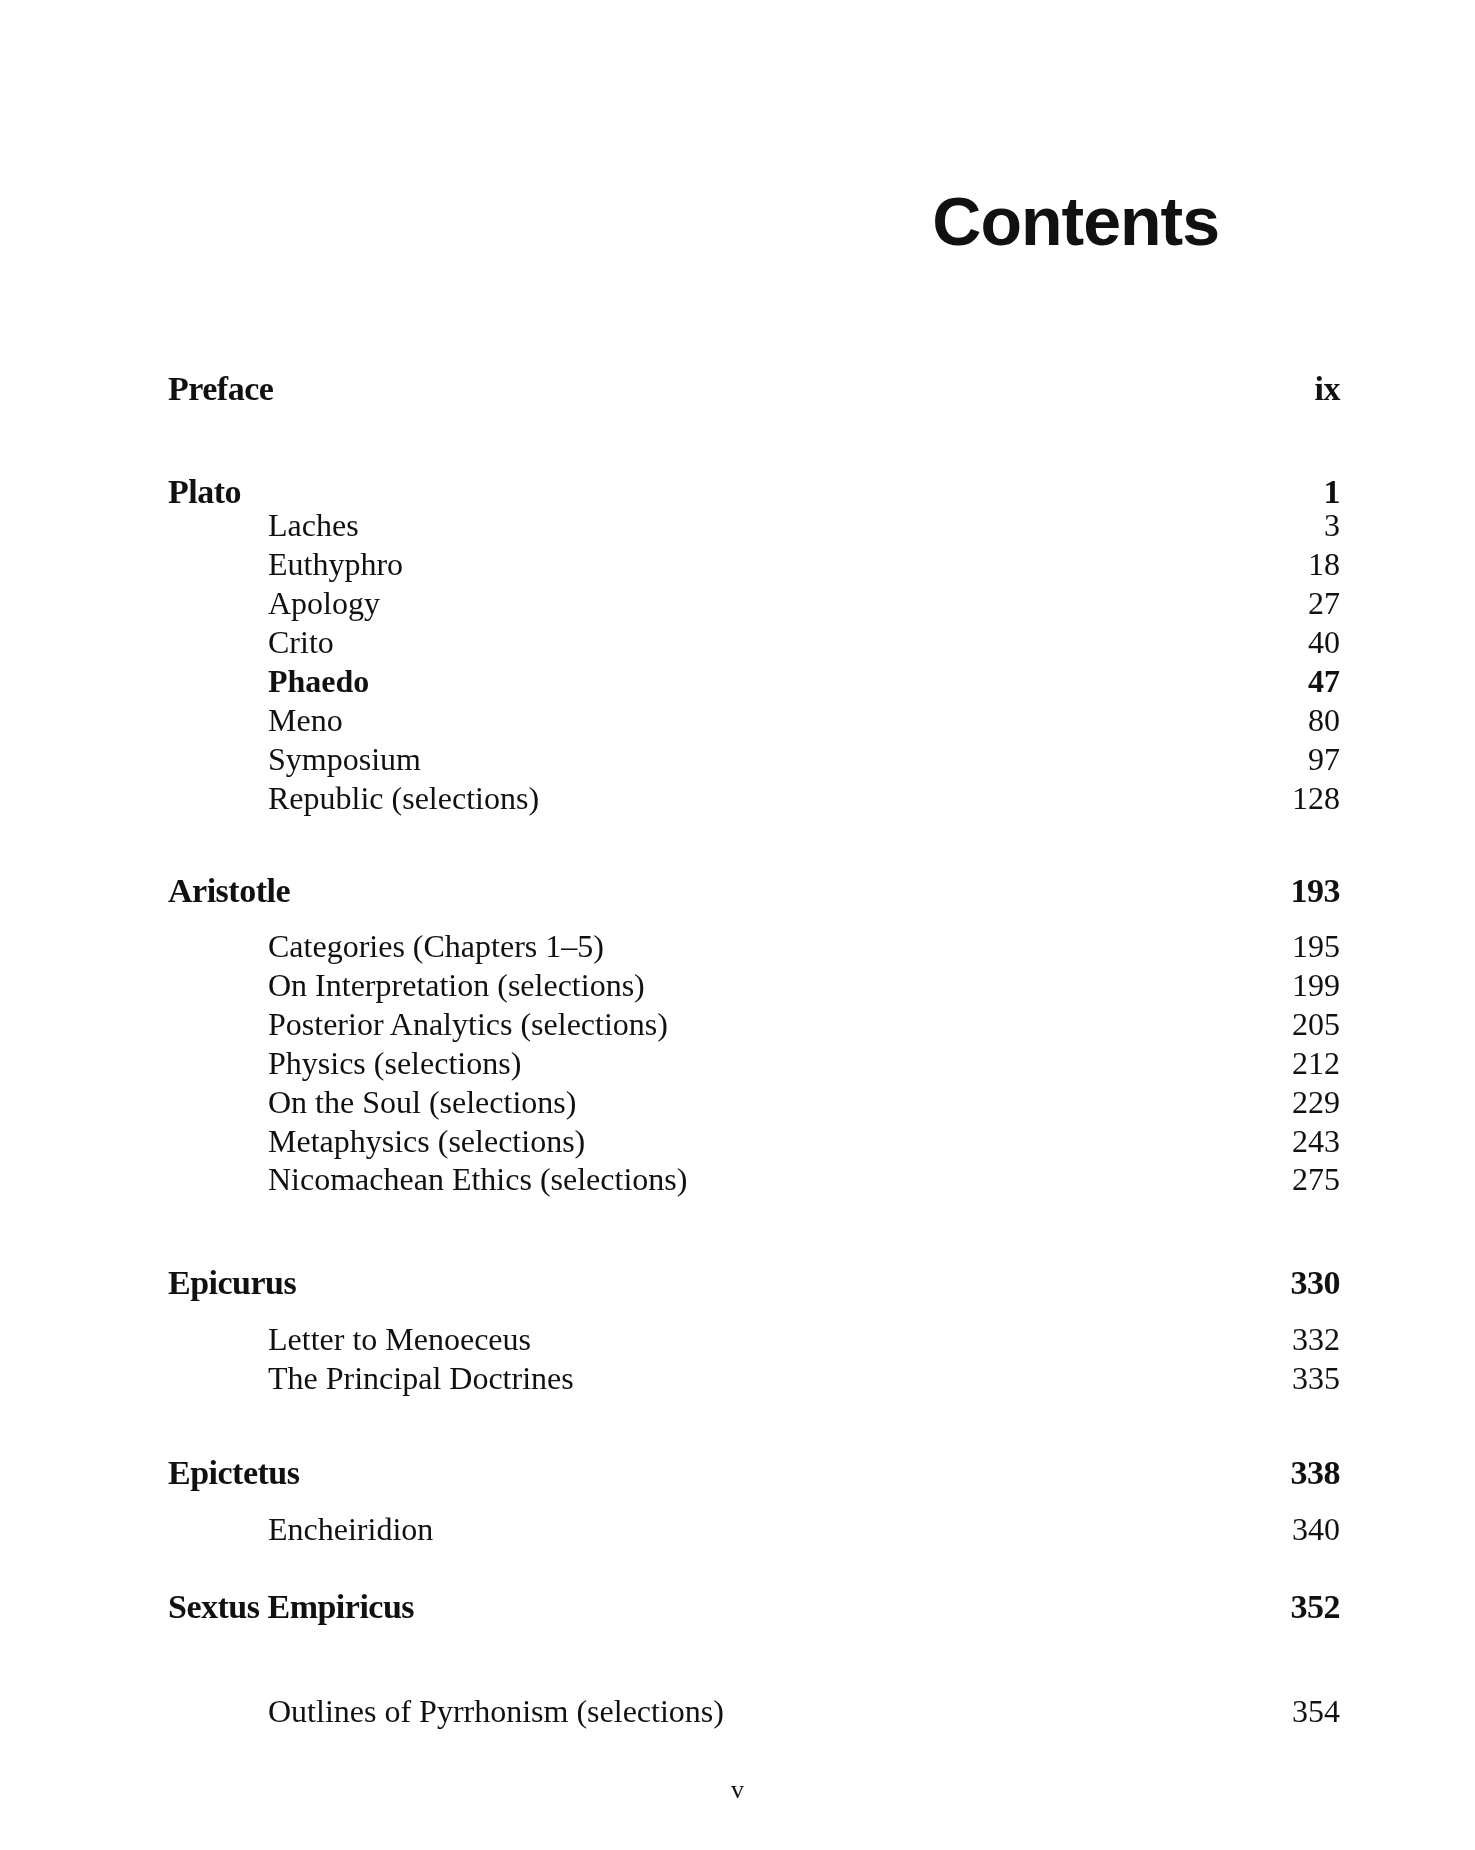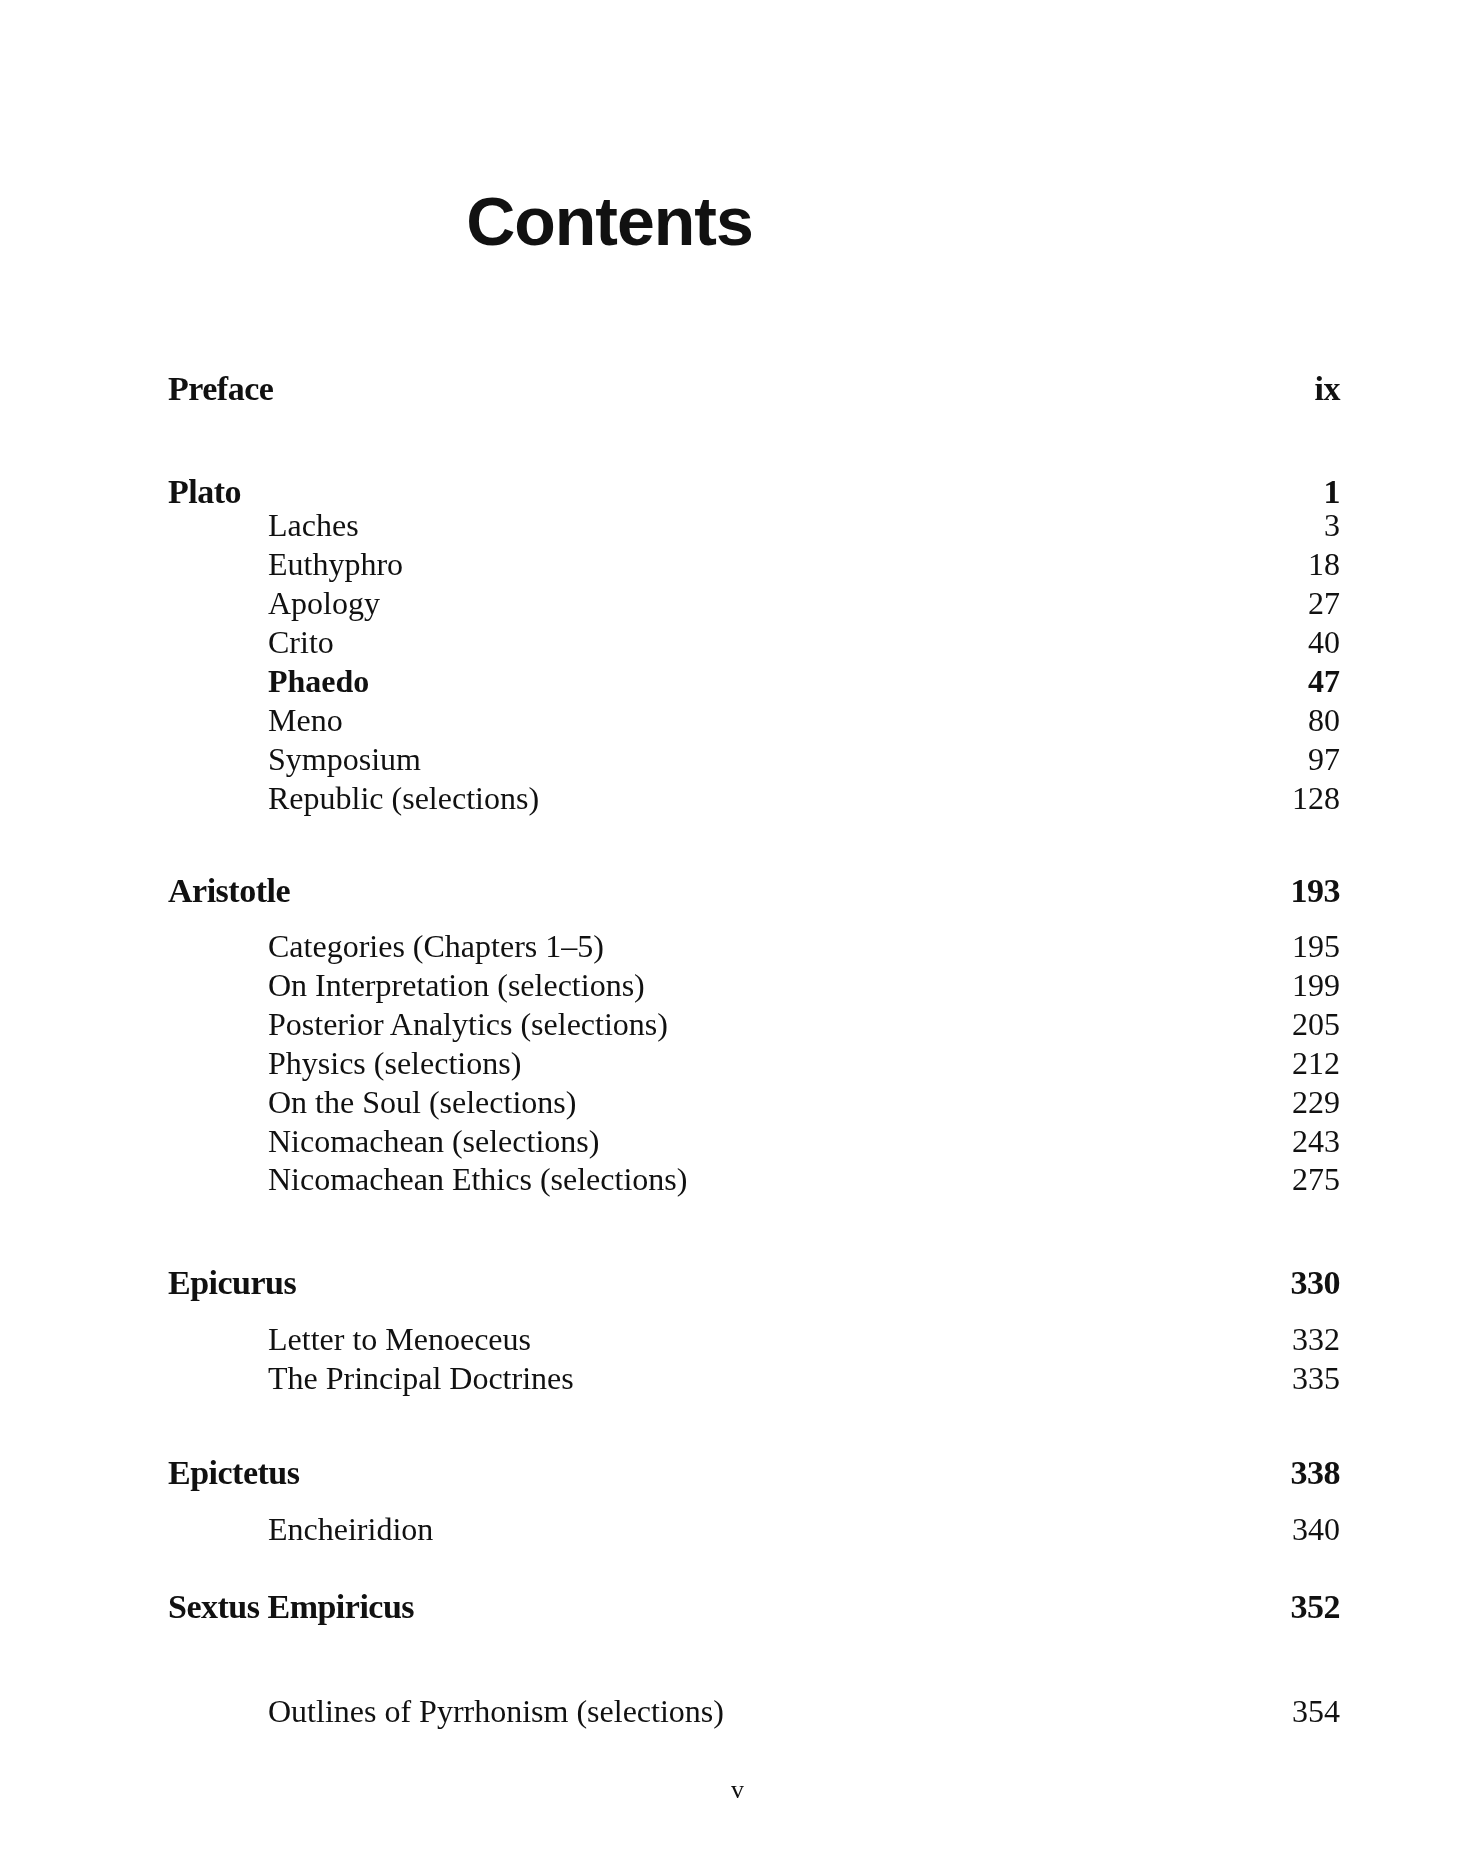--- a/index.html
+++ b/index.html
@@ -1,17 +1,17 @@
 <!DOCTYPE html>
 <html><head>
 <meta charset="utf-8">
 <style>
   html, body { margin: 0; padding: 0; background: #ffffff; }
   body { width: 1475px; height: 1850px; position: relative; overflow: hidden; color: #111; }
-  .title { position: absolute; left: 0; width: 1219px; top: 182px; text-align: center;
+  .title { position: absolute; left: 0; width: 1219px; top: 182px; text-align: right;
            font-family: "Liberation Sans", sans-serif; font-weight: bold; font-size: 68px; letter-spacing: -1px; }
   .row { position: absolute; left: 168px; width: 1172px; height: 44px; }
   .row .label, .row .page { position: absolute; bottom: 0; line-height: 1; white-space: nowrap; }
   .row .page { right: 0; }
   .row .label { left: 0; }
   .h .label, .h .page { font-family: "Liberation Serif", serif; font-weight: bold; font-size: 34px; letter-spacing: -0.5px; }
   .s .label, .s .page { font-family: "Liberation Serif", serif; font-size: 32px; }
   .s .label { left: 100px; }
   .folio { position: absolute; left: 0; width: 1475px; top: 1775px; text-align: center;
            font-family: "Liberation Serif", serif; font-size: 26px; }
@@ -80,21 +80,21 @@
     </div>
     <div class="row s" style="top: 1035px;">
       <span class="label">Physics (selections)</span>
       <span class="page">212</span>
     </div>
     <div class="row s" style="top: 1074px;">
       <span class="label">On the Soul (selections)</span>
       <span class="page">229</span>
     </div>
     <div class="row s" style="top: 1113px;">
-      <span class="label">Nicomachean (selections)</span>
+      <span class="label">Metaphysics (selections)</span>
       <span class="page">243</span>
     </div>
     <div class="row s" style="top: 1151px;">
       <span class="label">Nicomachean Ethics (selections)</span>
       <span class="page">275</span>
     </div>
     <div class="row h" style="top: 1256px;">
       <span class="label">Epicurus</span>
       <span class="page">330</span>
     </div>

